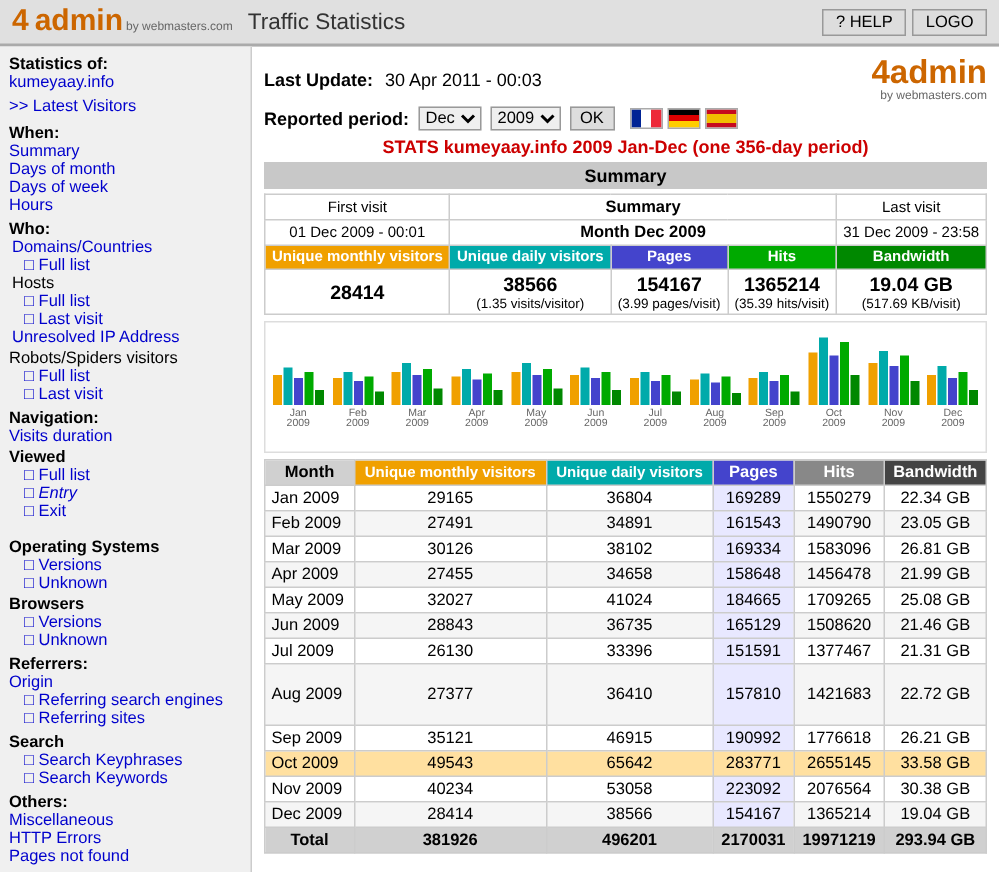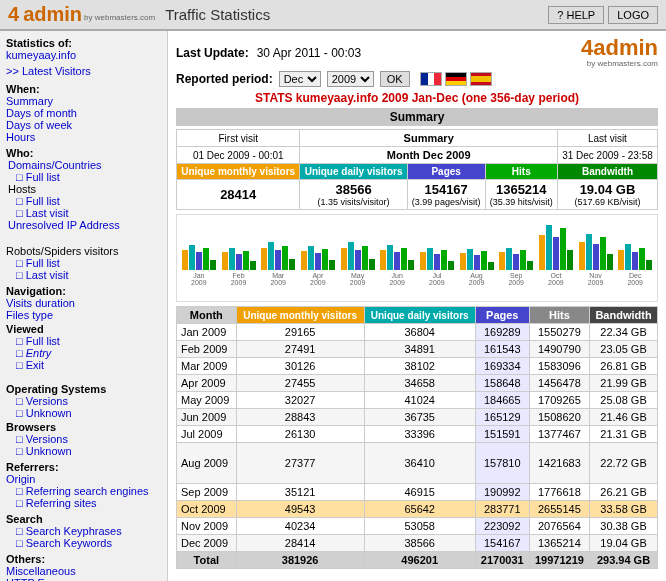--- a/index.html
+++ b/index.html
@@ -38,27 +38,26 @@
     <a style="color:#0000cc; display:block; cursor:pointer;">Hours</a>
 
     <div style="font-weight:bold; margin-top:4px;">Who:</div>
     <a style="color:#0000cc; display:block; cursor:pointer; padding-left:2px;">Domains/Countries</a>
     <a style="color:#0000cc; display:block; cursor:pointer; padding-left:10px;">□ Full list</a>
     <div style="padding-left:2px;">Hosts</div>
     <a style="color:#0000cc; display:block; cursor:pointer; padding-left:10px;">□ Full list</a>
     <a style="color:#0000cc; display:block; cursor:pointer; padding-left:10px;">□ Last visit</a>
     <a style="color:#0000cc; display:block; cursor:pointer; padding-left:2px;">Unresolved IP Address</a>
 
-    <div style="font-weight:normal; margin-top:14px;">Robots/Spiders visitors</div>
+    <div style="font-weight:normal; margin-top:2px;">Robots/Spiders visitors</div>
     <a style="color:#0000cc; display:block; cursor:pointer; padding-left:10px;">□ Full list</a>
     <a style="color:#0000cc; display:block; cursor:pointer; padding-left:10px;">□ Last visit</a>
 
     <div style="font-weight:bold; margin-top:4px;">Navigation:</div>
     <a style="color:#0000cc; display:block; cursor:pointer;">Visits duration</a>
-    <a style="color:#0000cc; display:block; cursor:pointer;">Files type</a>
 
     <div style="font-weight:bold; margin-top:2px;">Viewed</div>
     <a style="color:#0000cc; display:block; cursor:pointer; padding-left:10px;">□ Full list</a>
     <a style="color:#0000cc; display:block; cursor:pointer; padding-left:10px;font-style:italic;">□ Entry</a>
     <a style="color:#0000cc; display:block; cursor:pointer; padding-left:10px;">□ Exit</a>
 
     <div style="font-weight:bold; margin-top:12px;">Operating Systems</div>
     <a style="color:#0000cc; display:block; cursor:pointer; padding-left:10px;">□ Versions</a>
     <a style="color:#0000cc; display:block; cursor:pointer; padding-left:10px;">□ Unknown</a>
 

